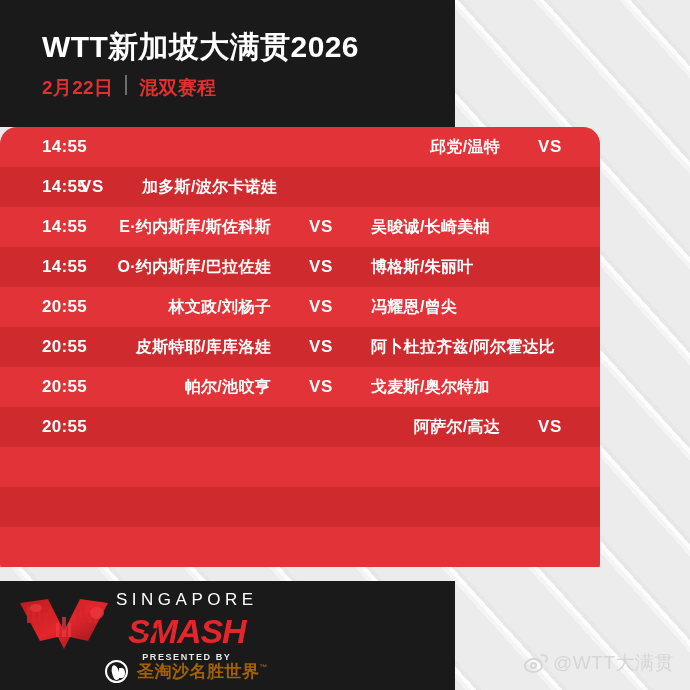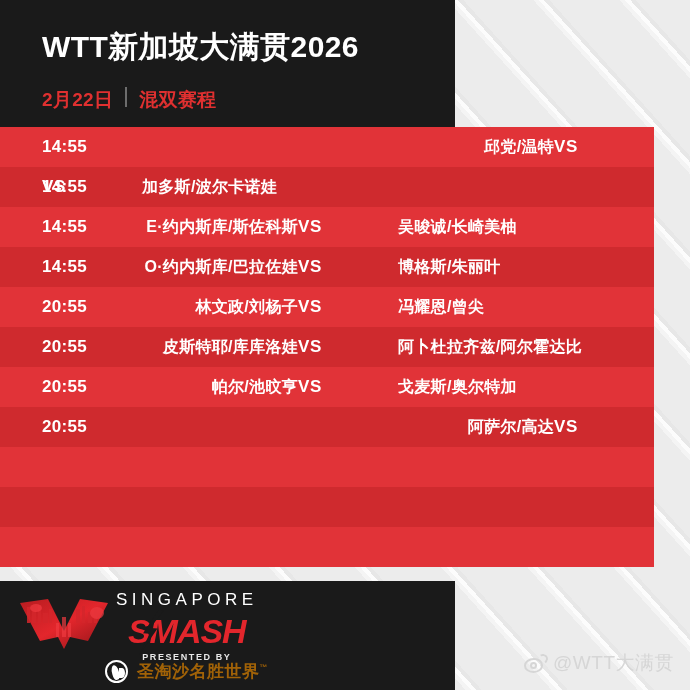--- a/index.html
+++ b/index.html
@@ -34,42 +34,43 @@
   }
   #header-title{
     color:#ffffff;
     font-size:30px;
     font-weight:bold;
     letter-spacing:.4px;
     line-height:1.1;
     white-space:nowrap;
   }
   #header-sub{
-    margin-top:24px;
+    margin-top:12px;
     display:flex; align-items:flex-start;
     white-space:nowrap;
   }
   .sub-text{
     color:#e03030;
     font-size:19px;
     font-weight:bold;
     letter-spacing:.3px;
   }
   #sub-sep{
     width:2px; height:20px;
     background:#6d6d6d;
     margin:0 12px;
     flex:none;
   }
 
   
   #schedule{
     position:absolute; left:0; top:127px;
-    width:654px; height:454px;
+    width:600px; height:454px;
     overflow:hidden;
+    border-radius:17px;
   }
   .row{
     height:40px;
     display:flex;
     align-items:center;
     color:#ffffff;
     background:#e13338;
   }
   .row.alt{ background:#cf2a2e; }
   .row-time{
@@ -84,21 +85,21 @@
     flex:1;
     text-align:right;
     padding-right:0;
     font-size:16px;
     font-weight:bold;
     white-space:nowrap;
     letter-spacing:.3px;
   }
   .row-vs{
     width:100px; flex:none;
-    text-align:left;
+    text-align:center;
     font-size:17px;
     font-weight:bold;
     letter-spacing:.6px;
   }
   .row-right{
     flex:1;
     text-align:left;
     font-size:16px;
     font-weight:bold;
     white-space:nowrap;

